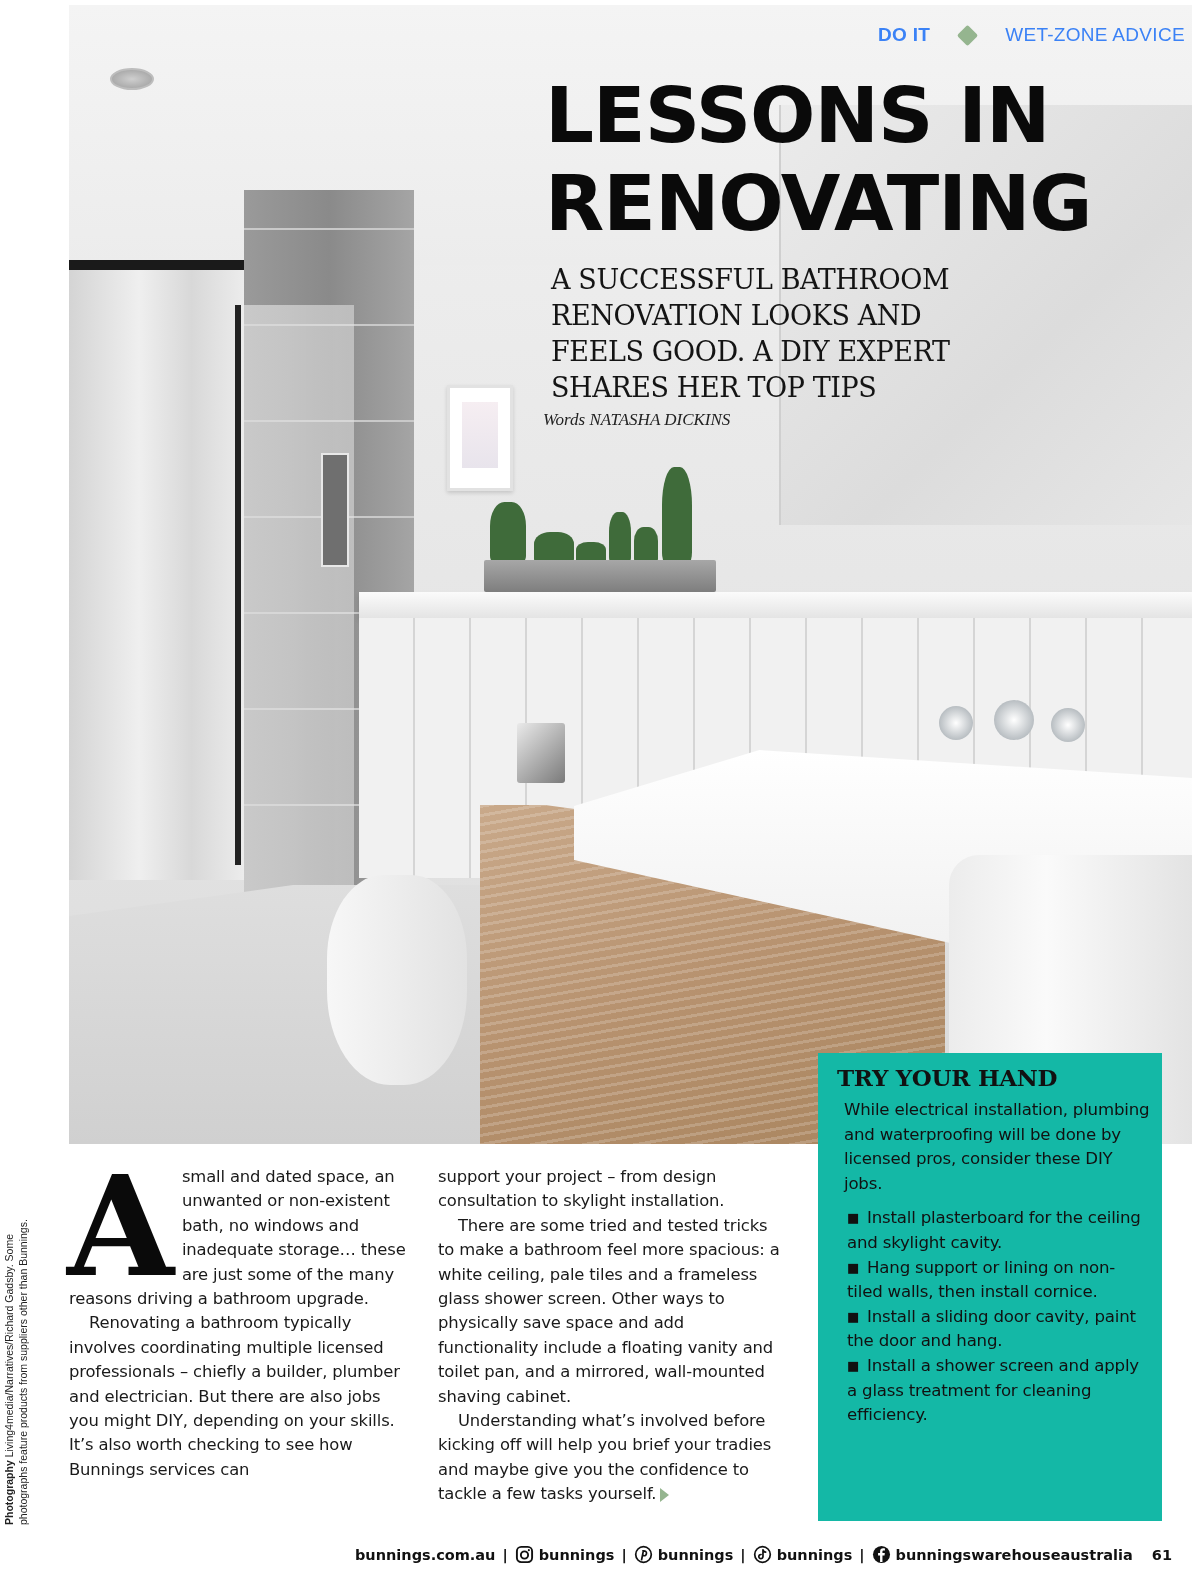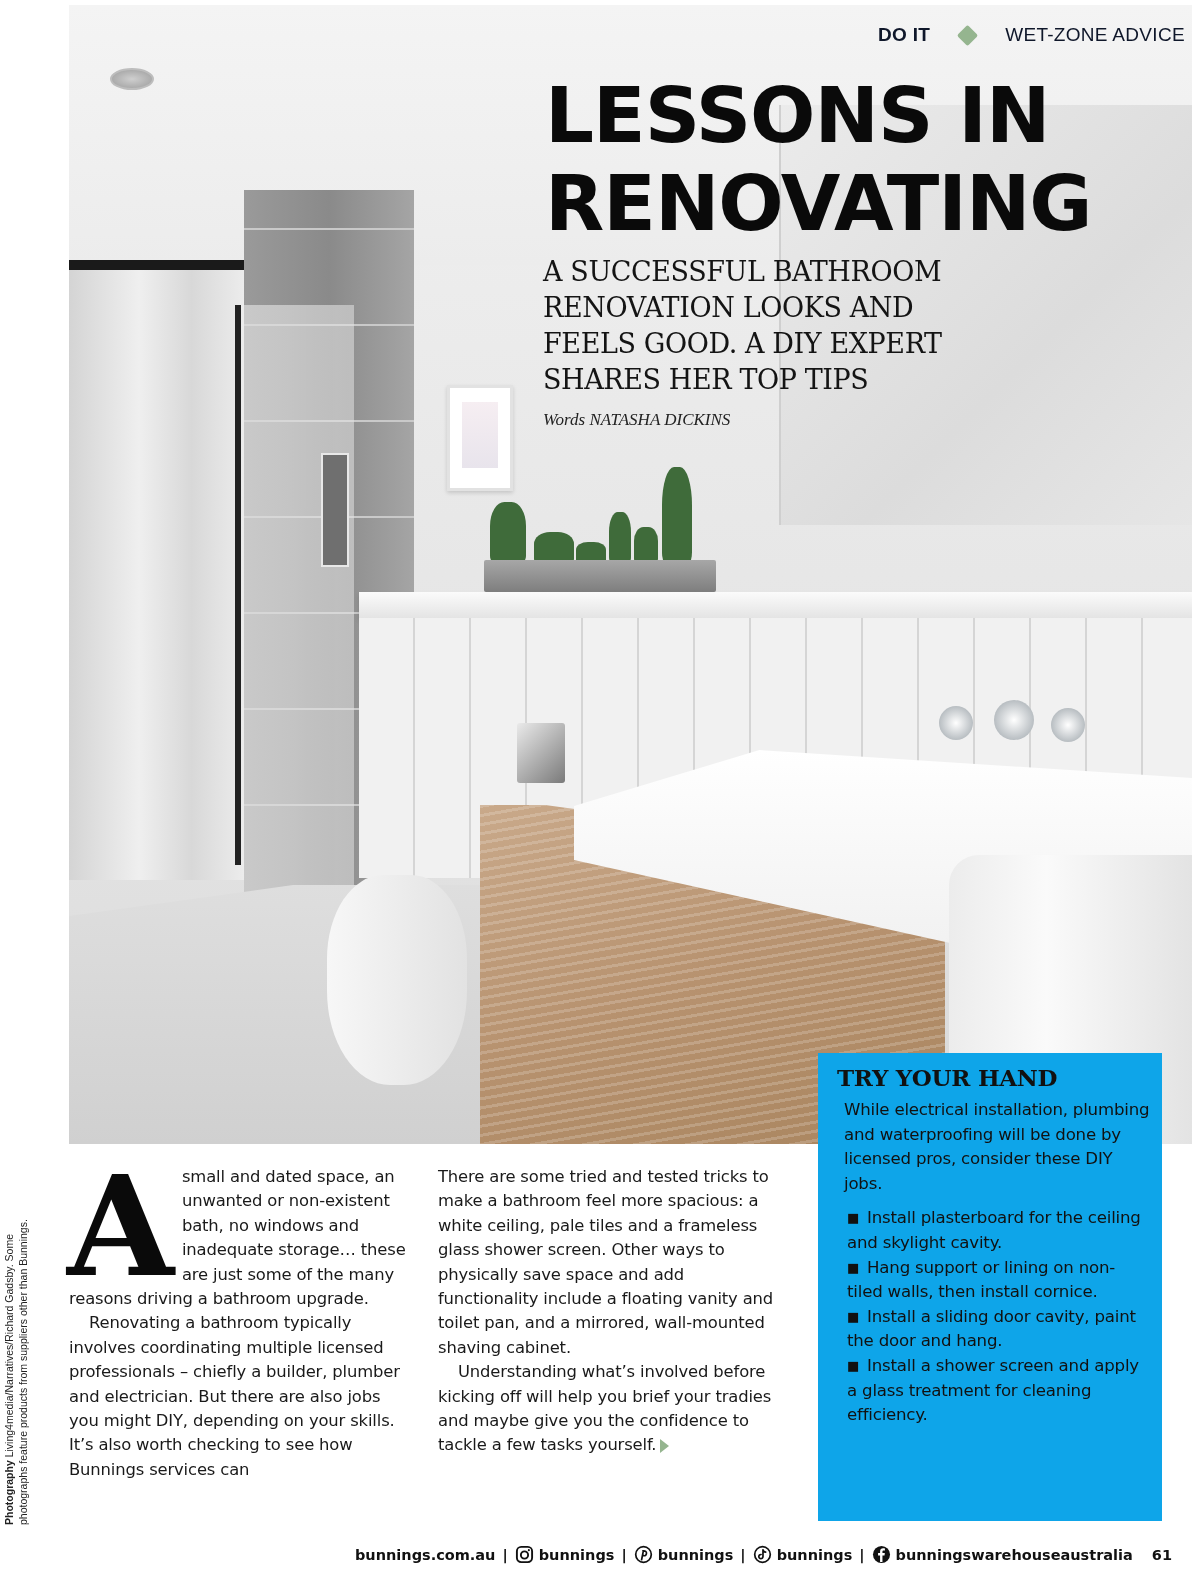--- a/index.html
+++ b/index.html
@@ -52,45 +52,45 @@
   .toilet { position:absolute; left:258px; top:870px; width:140px; height:210px; background:linear-gradient(90deg,#f7f7f7,#e2e2e2); border-radius:40% 40% 45% 45%; }
   .vanity { position:absolute; left:411px; top:800px; width:465px; height:339px;
     background:
       repeating-linear-gradient(170deg, rgba(255,255,255,.18) 0 3px, transparent 3px 9px),
       linear-gradient(160deg,#c9a98a,#b7926f 50%,#a9855f);
     clip-path: polygon(0 0, 14% 0, 100% 16%, 100% 100%, 0 100%); }
   .towel { position:absolute; left:880px; top:850px; width:243px; height:289px; background:linear-gradient(90deg,#ececec,#fafafa 40%,#e3e3e3); border-radius:30px 0 0 0; }
 
   
   .section-tag { position:absolute; top:24px; left:878px; display:flex; align-items:center; gap:24px;
-    font-family:"Liberation Sans", sans-serif; font-size:19px; letter-spacing:.3px; color:#0f172a; }
+    font-family:"Liberation Sans", sans-serif; font-size:19px; letter-spacing:.3px; color:#3b82f6; }
   .section-tag .kicker { font-weight:700; }
   .diamond { width:15px; height:15px; background:#95b58f; transform:rotate(45deg); border-radius:2px; margin:0 6px; }
   .title { position:absolute; left:545px; top:72px; margin:0;
     font-family:"DejaVu Sans", sans-serif; font-weight:700; font-size:77px; line-height:88px; color:#0a0a0a; letter-spacing:-1px; }
-  .standfirst { position:absolute; left:543px; top:254px; margin:0; width:440px;
+  .standfirst { position:absolute; left:543px; top:254px; margin:8px; width:440px;
     font-family:"DejaVu Serif", serif; font-size:27px; line-height:36px; color:#141414; letter-spacing:-.4px; }
   .byline { position:absolute; left:543px; top:410px; font-family:"Liberation Serif", serif; font-style:italic; font-size:17px; color:#222; }
 
   
   .credit { position:absolute; left:2px; top:1525px; width:350px; transform:rotate(-90deg); transform-origin:0 0;
     font-family:"Liberation Sans", sans-serif; font-size:10.5px; line-height:14px; color:#222; }
   .credit b { font-weight:700; }
 
   
   .col { position:absolute; font-family:"DejaVu Sans", sans-serif; font-size:16.4px; line-height:24.4px; color:#1a1a1a; letter-spacing:-.15px; }
   .col p { margin:0; }
   .col p + p { text-indent:20px; }
   .col1 { left:69px; top:1165px; width:345px; }
   .col2 { left:438px; top:1165px; width:350px; }
   .dropcap { float:left; font-family:"DejaVu Serif", serif; font-weight:700; font-size:138px; line-height:112px; margin:6px 8px 0 -2px; color:#0a0a0a; }
   .end-mark { display:inline-block; width:0; height:0; border-top:7px solid transparent; border-bottom:7px solid transparent; border-left:9px solid #95b58f; margin-left:4px; vertical-align:middle; }
 
   
-  .box { position:absolute; left:818px; top:1053px; width:344px; height:468px; background:#0ea5e9; }
+  .box { position:absolute; left:818px; top:1053px; width:344px; height:468px; background:#14b8a6; }
   .box-inner { position:absolute; left:19px; top:12px; width:320px; font-family:"DejaVu Sans", sans-serif; font-size:16.6px; line-height:24.6px; color:#111; letter-spacing:-.2px; }
   .box-title { margin:0; font-family:"DejaVu Serif", serif; font-weight:700; font-size:23px; line-height:26px; color:#111; letter-spacing:-.3px; }
   .box p { margin:7px; }
   .box ul { list-style:none; margin:10px; padding:0; }
   .box li::before { content:"\25A0"; font-size:13px; margin-right:8px; vertical-align:1px; }
 
   
   .footer { position:absolute; right:28px; top:1545px; display:flex; align-items:center; gap:5px;
     font-family:"DejaVu Sans", sans-serif; font-weight:700; font-size:14.5px; color:#111; }
   .sep { margin:0 2px; }
@@ -154,20 +154,21 @@
   <b>Photography</b>
   <span>Living4media/Narratives/Richard Gadsby. Some photographs feature products from suppliers other than Bunnings.</span>
 </div>
 
 <div class="col col1">
   <p><span class="dropcap">A</span><span>small and dated space, an unwanted or non-existent bath, no windows and inadequate storage… these are just some of the many reasons driving a bathroom upgrade.</span></p>
   <p>Renovating a bathroom typically involves coordinating multiple licensed professionals – chiefly a builder, plumber and electrician. But there are also jobs you might DIY, depending on your skills. It’s also worth checking to see how Bunnings services can</p>
 </div>
 
 <div class="col col2">
+  <p>support your project – from design consultation to skylight installation.</p>
   <p>There are some tried and tested tricks to make a bathroom feel more spacious: a white ceiling, pale tiles and a frameless glass shower screen. Other ways to physically save space and add functionality include a floating vanity and toilet pan, and a mirrored, wall-mounted shaving cabinet.</p>
   <p><span>Understanding what’s involved before kicking off will help you brief your tradies and maybe give you the confidence to tackle a few tasks yourself.</span><span class="end-mark"></span></p>
 </div>
 
 <aside class="box">
   <div class="box-inner">
     <h2 class="box-title">TRY YOUR HAND</h2>
     <p>While electrical installation, plumbing and waterproofing will be done by licensed pros, consider these DIY jobs.</p>
     <ul>
       <li>Install plasterboard for the ceiling and skylight cavity.</li>

